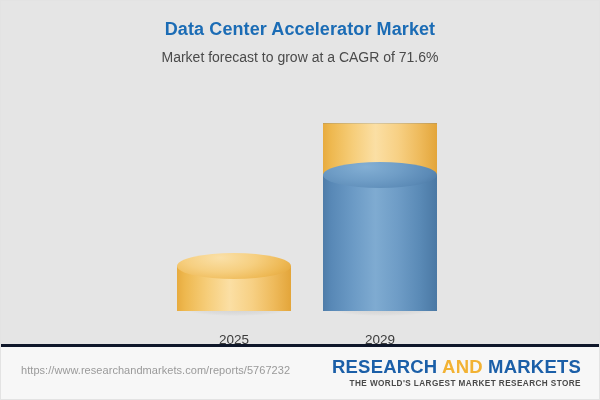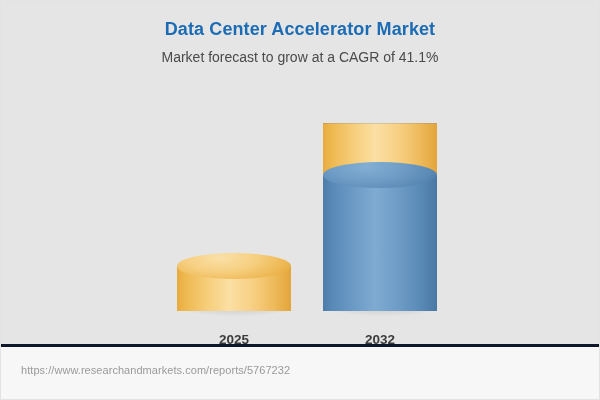--- a/index.html
+++ b/index.html
@@ -68,21 +68,21 @@
     color: #333333;
     white-space: nowrap;
   }
   .bar-group.right .bar-value { top: 12px;  }
 
   .bar-year {
     position: absolute;
     left: 0; right: 0;
     bottom: 0;
     font-size: 13.5px;
-    font-weight: bold;
+    font-weight: normal;
     color: #3b3b3b;
   }
 
   
   .cylinder {
     position: absolute;
     bottom: 36px;
     left: 50%;
     transform: translateX(-50%);
     width: 114px;
@@ -211,21 +211,21 @@
     white-space: nowrap;
   }
 </style>
 </head>
 <body>
 
 <div class="infographic">
 
   <div class="header">
     <div class="chart-title">Data Center Accelerator Market</div>
-    <div class="chart-subtitle">Market forecast to grow at a CAGR of 41.1%</div>
+    <div class="chart-subtitle">Market forecast to grow at a CAGR of 71.6%</div>
   </div>
 
   <div class="plot">
 
     <div class="bar-group left">
 
       <div class="cylinder">
         <div class="cyl-shadow"></div>
         <div class="seg gold bottom" style="height:45px;">
           <div class="body"></div>
@@ -246,23 +246,27 @@
           <div class="body"></div>
           <div class="seam"></div>
         </div>
 
         <div class="seg blue" style="height:136px;">
           <div class="body"></div>
           <div class="cap"></div>
         </div>
       </div>
 
-      <div class="bar-year">2032</div>
+      <div class="bar-year">2029</div>
     </div>
 
   </div>
 
   <div class="footer">
     <div class="footer-url">https://www.researchandmarkets.com/reports/5767232</div>
 
+    <div class="logo">
+      <div class="logo-main"><span>RESEARCH </span><span class="logo-and">AND</span><span> MARKETS</span></div>
+      <div class="logo-tag">THE WORLD'S LARGEST MARKET RESEARCH STORE</div>
+    </div>
   </div>
 
 </div>
 
 </body></html>

